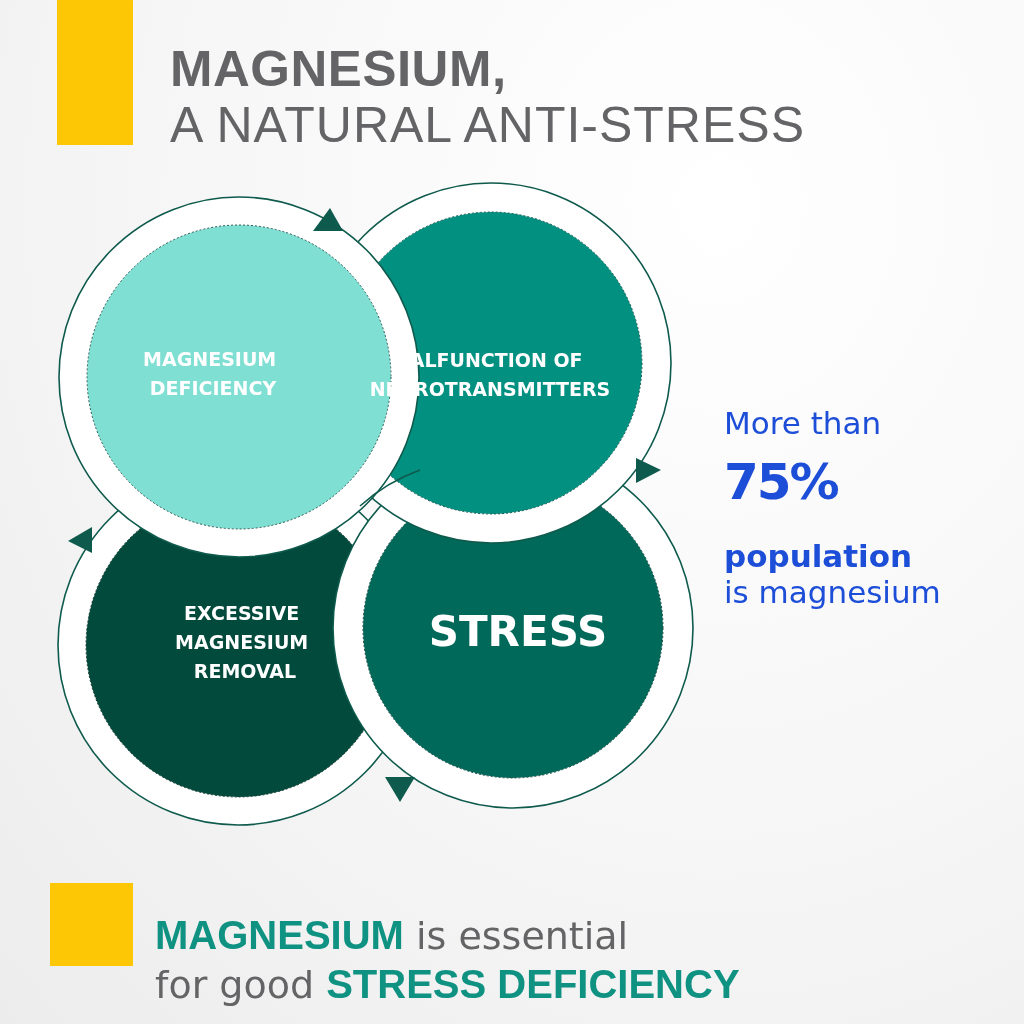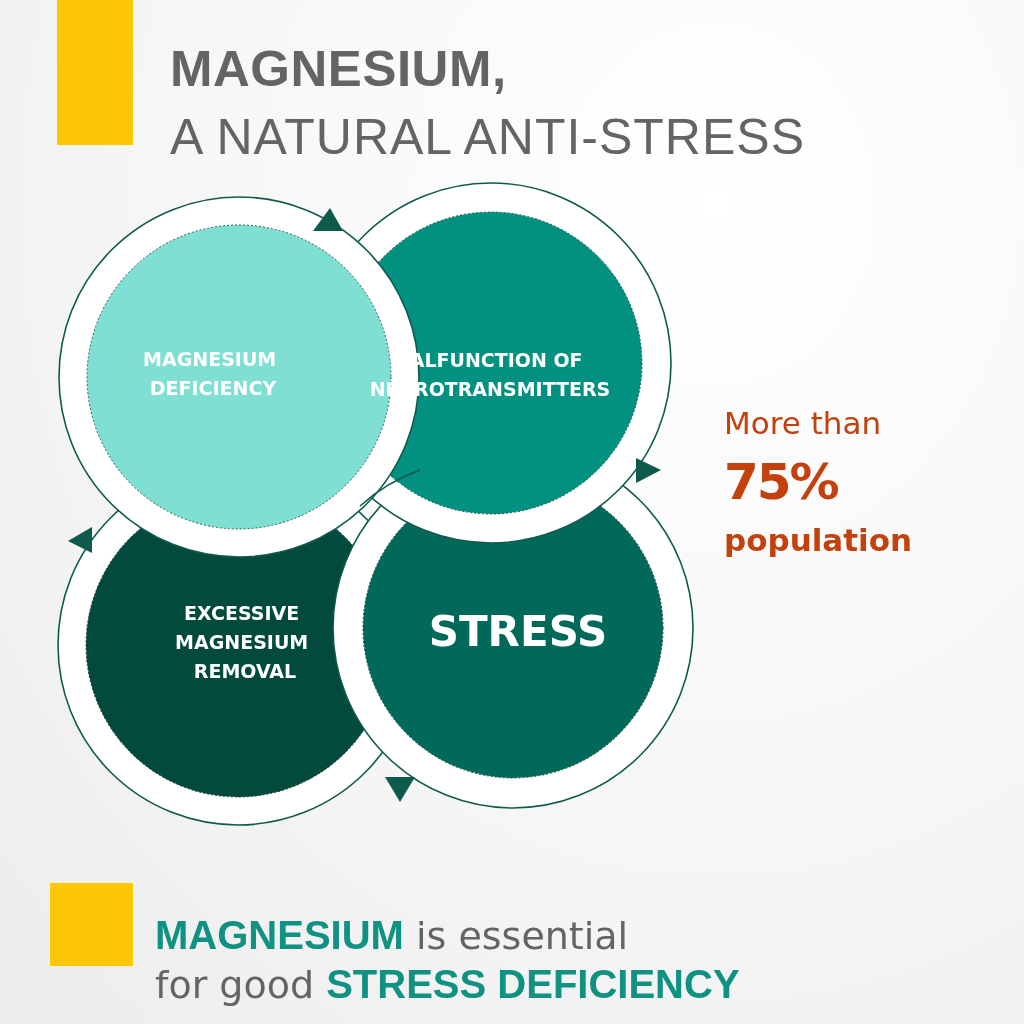--- a/index.html
+++ b/index.html
@@ -2,27 +2,27 @@
 <html><head>
 <meta charset="utf-8">
 <style>
   html, body { margin:0; padding:0; }
   body { width:1024px; height:1024px; overflow:hidden; position:relative;
          background: radial-gradient(ellipse at 70% 20%, #ffffff 0%, #f6f6f6 55%, #ececec 100%);
          font-family: "DejaVu Sans", sans-serif; color:#646466; }
   .yellow-bar { position:absolute; background:#fdc705; }
   .title { position:absolute; left:170px; top:44px; line-height:1; }
   .title .l1 { font-family:"Liberation Sans", sans-serif; font-weight:bold; font-size:50px; letter-spacing:0.5px; color:#646466; display:block; transform:scaleX(1.02); transform-origin:left; }
-  .title .l2 { font-family:"Liberation Sans", sans-serif; font-weight:normal; font-size:50px; letter-spacing:1px; color:#646466; display:block; margin-top:18px; }
+  .title .l2 { font-family:"Liberation Sans", sans-serif; font-weight:normal; font-size:50px; letter-spacing:1px; color:#646466; display:block; margin-top:6px; }
   svg.diagram { position:absolute; left:0; top:0; }
   .circle-label { font-family:"DejaVu Sans", sans-serif; font-weight:bold; fill:#ffffff; text-anchor:middle; }
-  .stat { position:absolute; left:724px; top:405px; color:#c2410c; }
+  .stat { position:absolute; left:724px; top:405px; color:#1d4ed8; }
   .stat .more { font-size:31px; display:block; line-height:36px; }
   .stat .pct { font-size:50px; font-weight:bold; display:block; line-height:82px; letter-spacing:-2px; }
-  .stat .pop { font-size:31px; font-weight:bold; display:block; line-height:34px; }
+  .stat .pop { font-size:31px; font-weight:bold; display:block; line-height:34px;margin-top:16px; }
   .stat .rest { font-size:31px; display:block; line-height:38px; }
   .footer { position:absolute; left:155px; top:878px; font-size:38px; line-height:48px; color:#646466;margin-top:33px; }
   .footer .hl { color:#109283; font-weight:bold; font-family:"Liberation Sans", sans-serif; font-size:40px; }
 </style>
 </head>
 <body>
 
 <div class="yellow-bar" style="left:57px; top:0; width:76px; height:145px;"></div>
 <div class="title">
   <span class="l1">MAGNESIUM,</span>
@@ -72,19 +72,20 @@
     <tspan x="245" y="620">EXCESSIVE</tspan>
     <tspan x="245" y="649">MAGNESIUM</tspan>
     <tspan x="245" y="678">REMOVAL</tspan>
   </text>
 </svg>
 
 <div class="stat">
   <span class="more">More than</span>
   <span class="pct">75%</span>
   <span class="pop">population</span>
+  <span class="rest">is magnesium</span>
 </div>
 
 <div class="yellow-bar" style="left:50px; top:883px; width:83px; height:83px;"></div>
 <div class="footer">
   <div><span class="hl">MAGNESIUM</span><span> is essential</span></div>
   <div><span>for good </span><span class="hl">STRESS DEFICIENCY</span></div>
 </div>
 
 </body></html>

